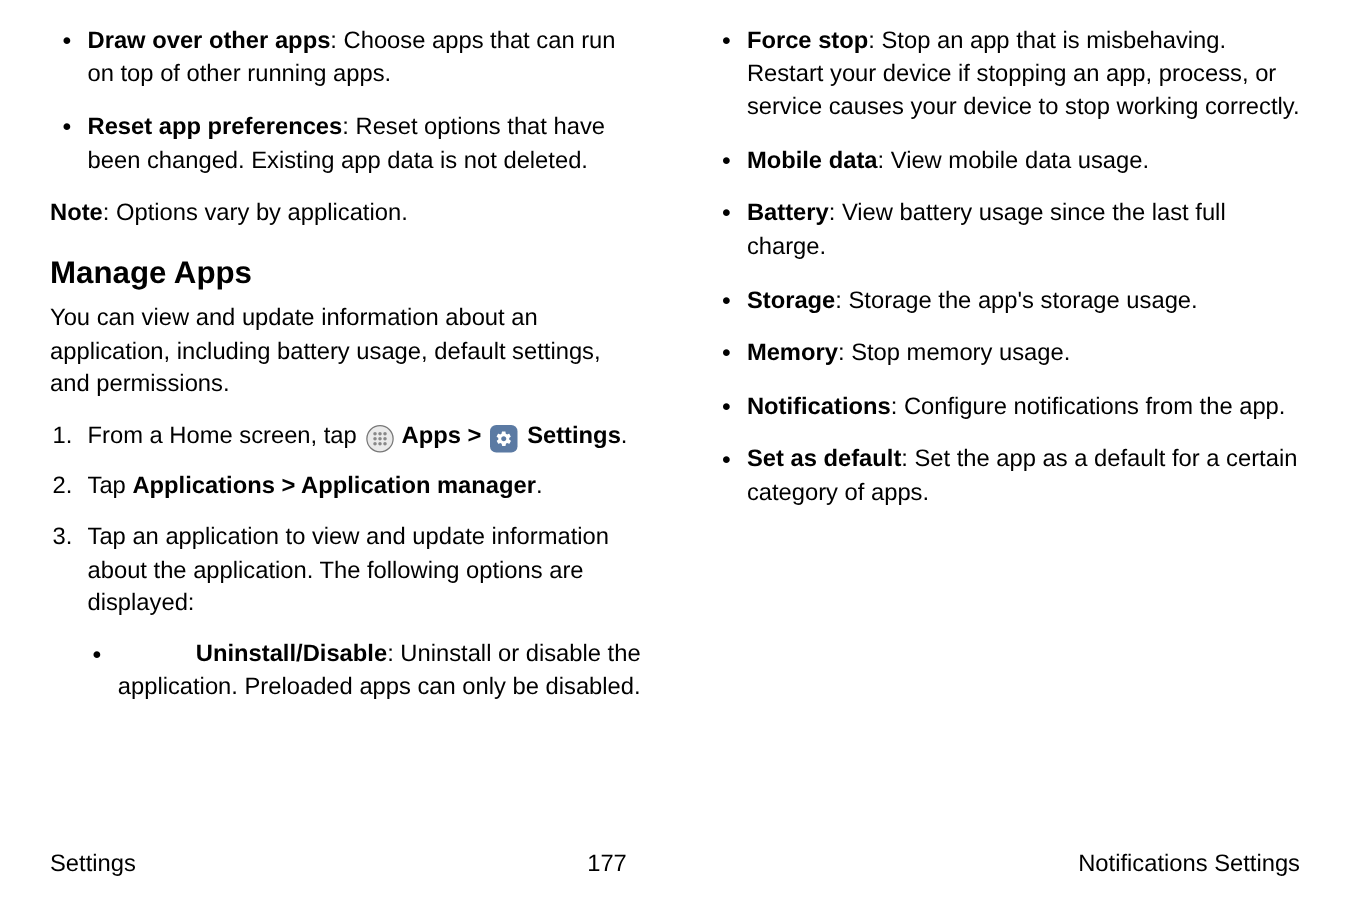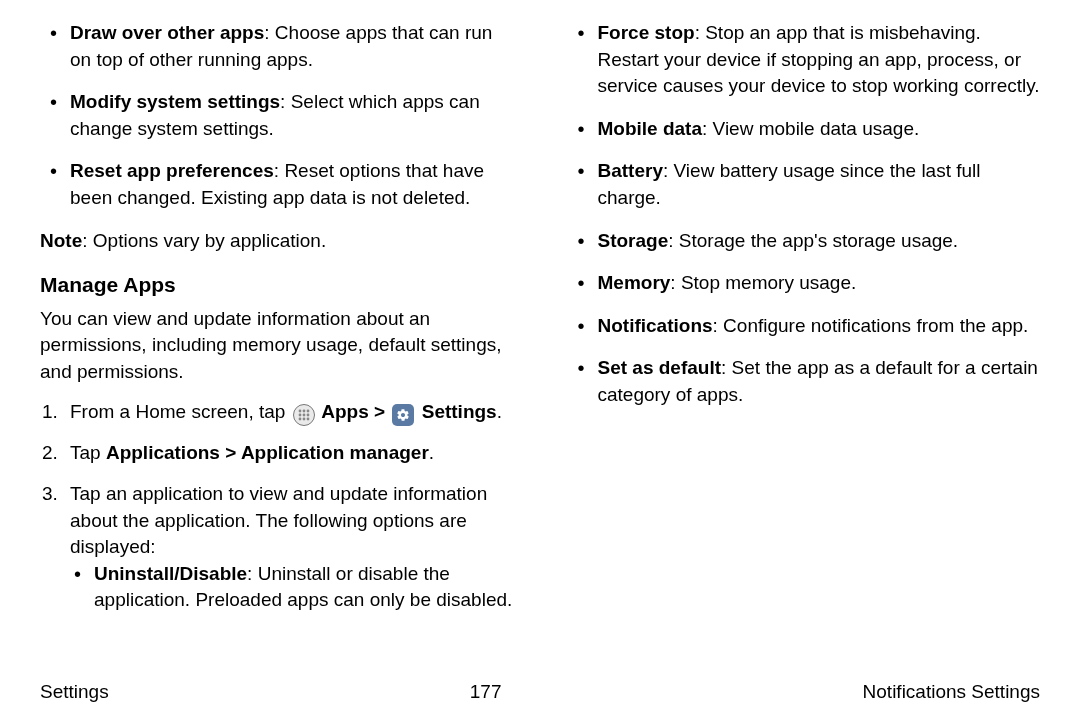--- a/index.html
+++ b/index.html
@@ -29,24 +29,24 @@
     line-height: 1.3;
   }
   ol.steps { list-style: none; padding-left: 30px; counter-reset: step; }
   ol.steps > li { position: relative; margin-bottom: 14px; counter-increment: step; }
   ol.steps > li::before {
     content: counter(step) ".";
     position: absolute;
     left: -28px;
     top: 0;
   }
-  ol.steps ul.bullets { padding-left: 24px; }
+  ol.steps ul.bullets { margin-top: 14px; padding-left: 24px; text-align: right; }
   .bold { font-weight: 700; }
   h2.section {
-    font-size: 21px;
+    font-size: 25px;
     font-weight: 700;
     margin-top: 16px;
     margin-bottom: 6px;
   }
   .note { margin-top: 10px; margin-bottom: 10px; }
   .intro { margin-bottom: 14px; }
   .icon-circle {
     display: inline-flex;
     width: 22px; height: 22px;
     border-radius: 50%;
@@ -78,30 +78,29 @@
   }
 </style>
 </head>
 <body>
 
 <div class="columns">
   <div class="col">
 
     <ul class="bullets" id="left-top-bullets">
         <li><span class="bold">Draw over other apps</span><span>: Choose apps that can run on top of other running apps.</span></li>
-        <li><span class="bold">Modify system settings</span><span>: Select which apps can change system settings.</span></li>
         <li><span class="bold">Reset app preferences</span><span>: Reset options that have been changed. Existing app data is not deleted.</span></li>
       </ul>
 
     <p class="note">
       <span class="bold">Note</span><span>: Options vary by application.</span>
     </p>
 
     <h2 class="section">Manage Apps</h2>
-    <p class="intro">You can view and update information about an permissions, including memory usage, default settings, and permissions.</p>
+    <p class="intro">You can view and update information about an application, including battery usage, default settings, and permissions.</p>
 
     <ol class="steps">
       <li>
         <span>From a Home screen, tap </span><span class="icon-circle">
             <svg viewBox="0 0 14 14">
               <g fill="#888">
                 <circle cx="3" cy="3" r="1.4"></circle>
                 <circle cx="7" cy="3" r="1.4"></circle>
                 <circle cx="11" cy="3" r="1.4"></circle>
                 <circle cx="3" cy="7" r="1.4"></circle>

